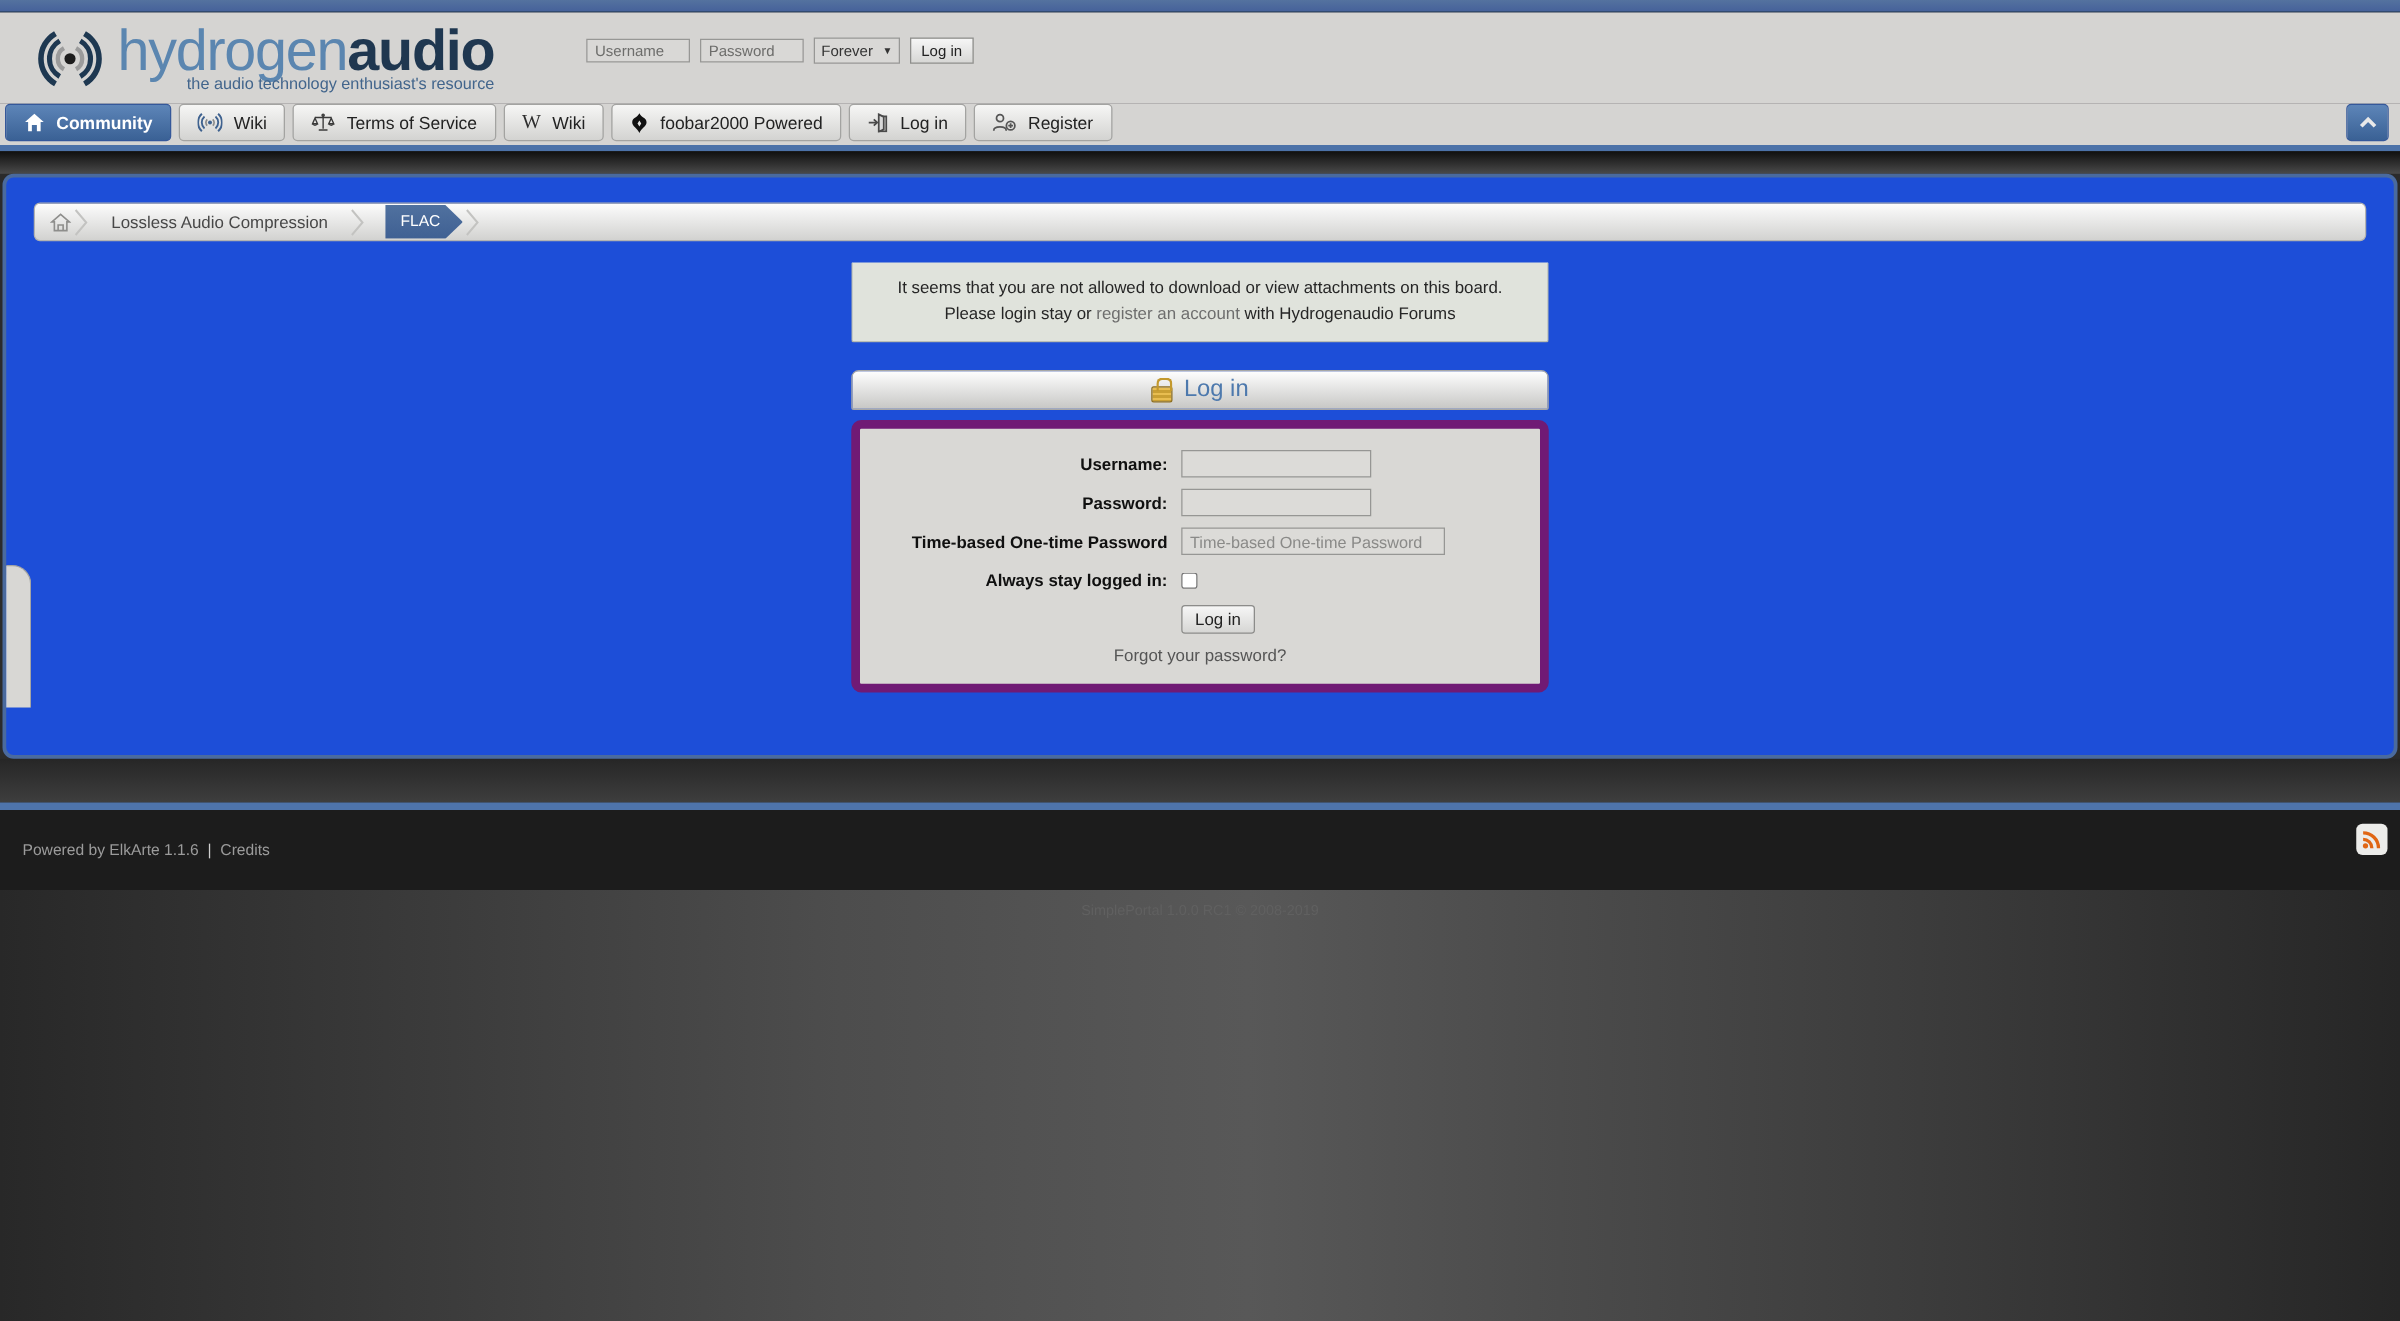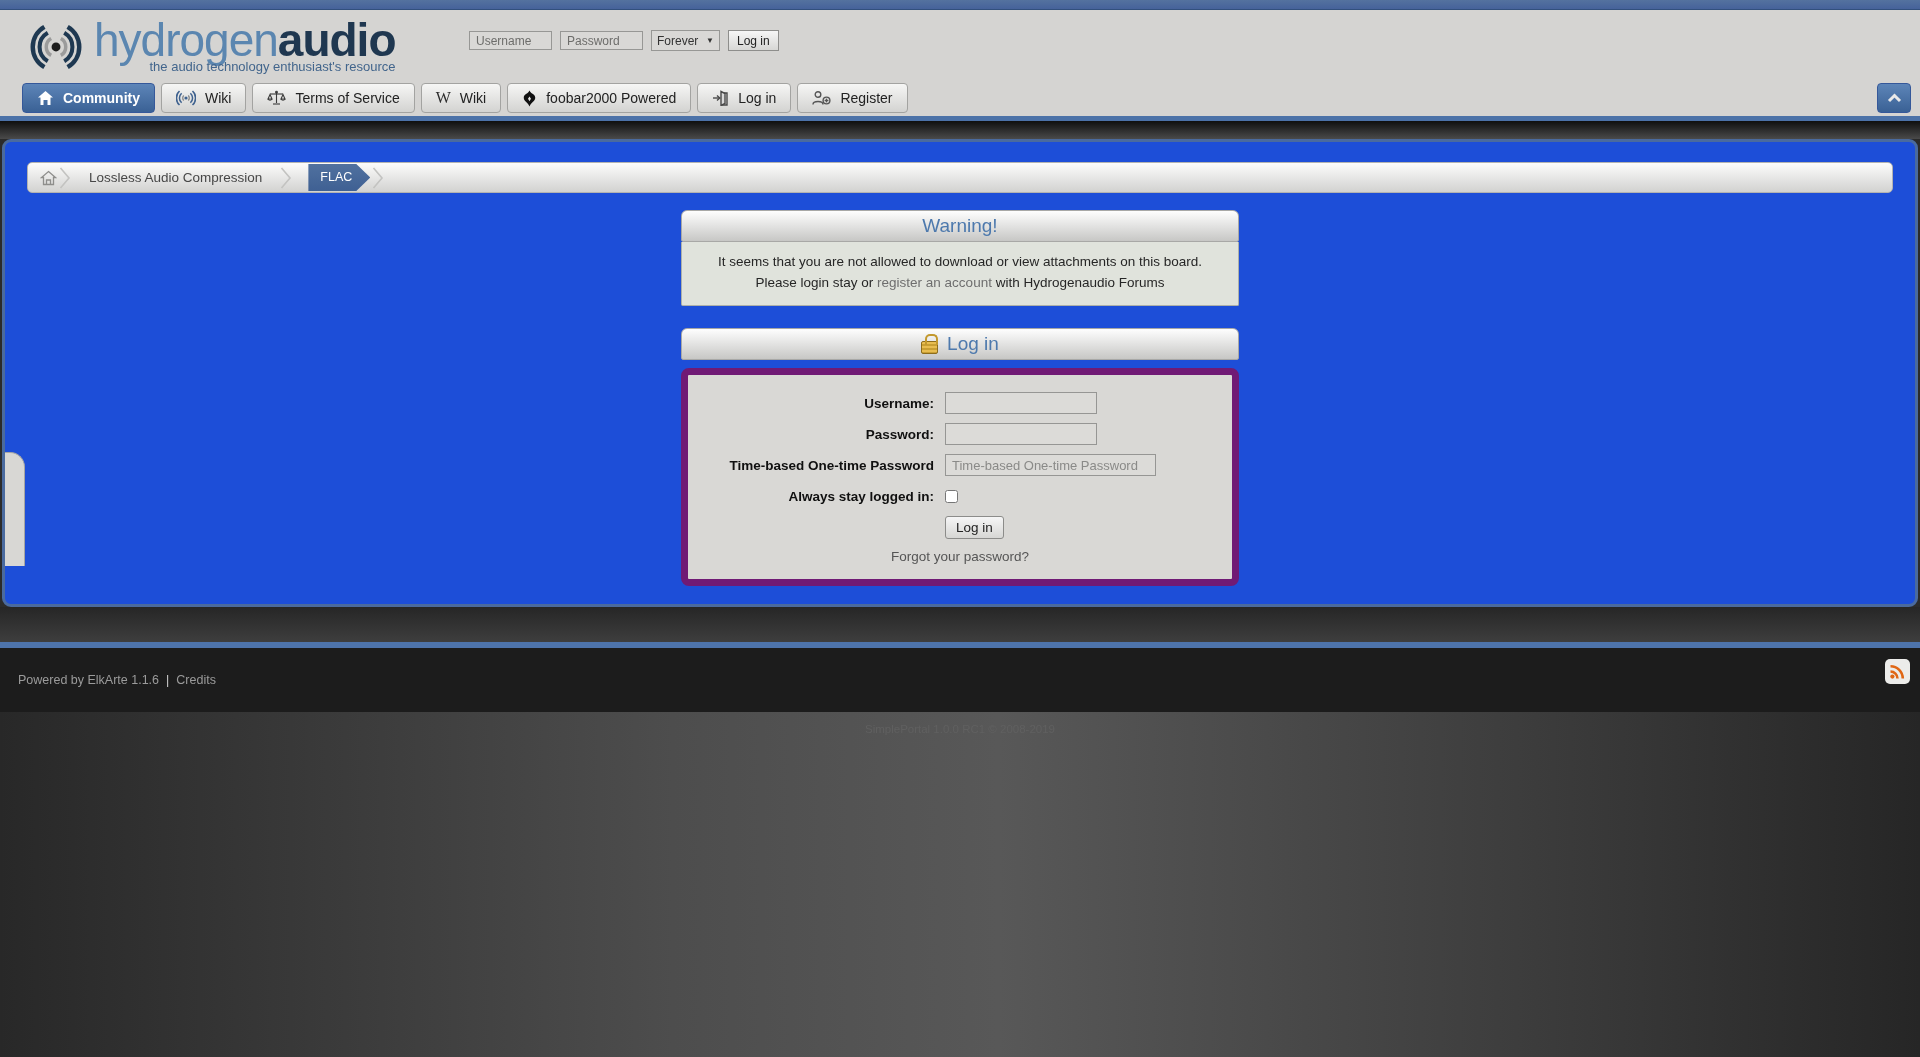--- a/index.html
+++ b/index.html
@@ -24,21 +24,21 @@
   .tagline { font-size:13px; color:#42658c; margin-top:-5px; }
 
   .quick-login { position:absolute; left:469px; top:20px; display:flex; gap:8px; align-items:center; }
   .mini-input { width:83px; height:19px; border:1px solid #979795; background:#d9d8d6; font-size:12px; padding:1px 6px; color:#555; font-family:inherit; }
   .mini-input::placeholder { color:#6d6d6b; opacity:1; }
   .mini-select { width:69px; height:21px; border:1px solid #979795; background:#d9d8d6; font-size:12px; color:#333; display:flex; align-items:center; justify-content:space-between; padding:0 5px; cursor:pointer; }
   .mini-select .arrow { font-size:8px; color:#333; }
   .mini-btn { height:21px; background:linear-gradient(#f6f6f6,#d7d7d5); border:1px solid #8e8e8c; font-size:12px; padding:1px 8px; color:#222; cursor:pointer; font-family:inherit; }
 
   
-  .navbar { height:33px; background:#d5d4d2; padding-left:22px; display:flex; gap:6px; position:relative; }
+  .navbar { height:33px; background:#d5d4d2; padding-left:4px; display:flex; gap:6px; position:relative; }
   .nav-btn { display:flex; align-items:center; gap:9px; height:30px; padding:0 14px;
     background:linear-gradient(#f6f6f5,#d3d3d1); border:1px solid #a3a3a1; border-radius:4px;
     font-size:14px; color:#222; cursor:pointer; }
   .nav-btn.active { background:linear-gradient(#5d85b8,#3a6195); border-color:#35589a; color:#fff; font-weight:bold; }
   .wiki-w { font-family:"Liberation Serif", serif; font-size:16px; color:#2e2e2e; line-height:1; }
   .collapse-btn { position:absolute; right:9px; top:0; width:34px; height:30px;
     background:linear-gradient(#5d85b8,#3a6195); border:1px solid #35589a; border-radius:4px;
     display:flex; align-items:center; justify-content:center; cursor:pointer; }
 
   .blue-line { height:5px; background:#4c72a8; }
@@ -220,23 +220,20 @@
     <svg class="crumb-sep" width="12" height="24" viewBox="0 0 12 24" fill="none">
       <path d="M1.5 2 L10 12 L1.5 22" stroke="#c3c3c1" stroke-width="1.6"></path>
     </svg>
     <span class="flac-badge">FLAC</span>
     <svg class="crumb-sep" width="12" height="24" viewBox="0 0 12 24" fill="none">
       <path d="M1.5 2 L10 12 L1.5 22" stroke="#c3c3c1" stroke-width="1.6"></path>
     </svg>
   </div>
 
   <div class="box warning-box">
-    <div class="box-header">
-      <span class="box-title">Warning!</span>
-    </div>
     <div class="warning-body">
       <span>It seems that you are not allowed to download or view attachments on this board.</span><br>
       <span>Please login stay or </span><span class="inline-link">register an account</span><span> with Hydrogenaudio Forums</span>
     </div>
   </div>
 
   <div class="box login-box">
     <div class="box-header">
       <span class="padlock"></span>
       <span class="box-title">Log in</span>

